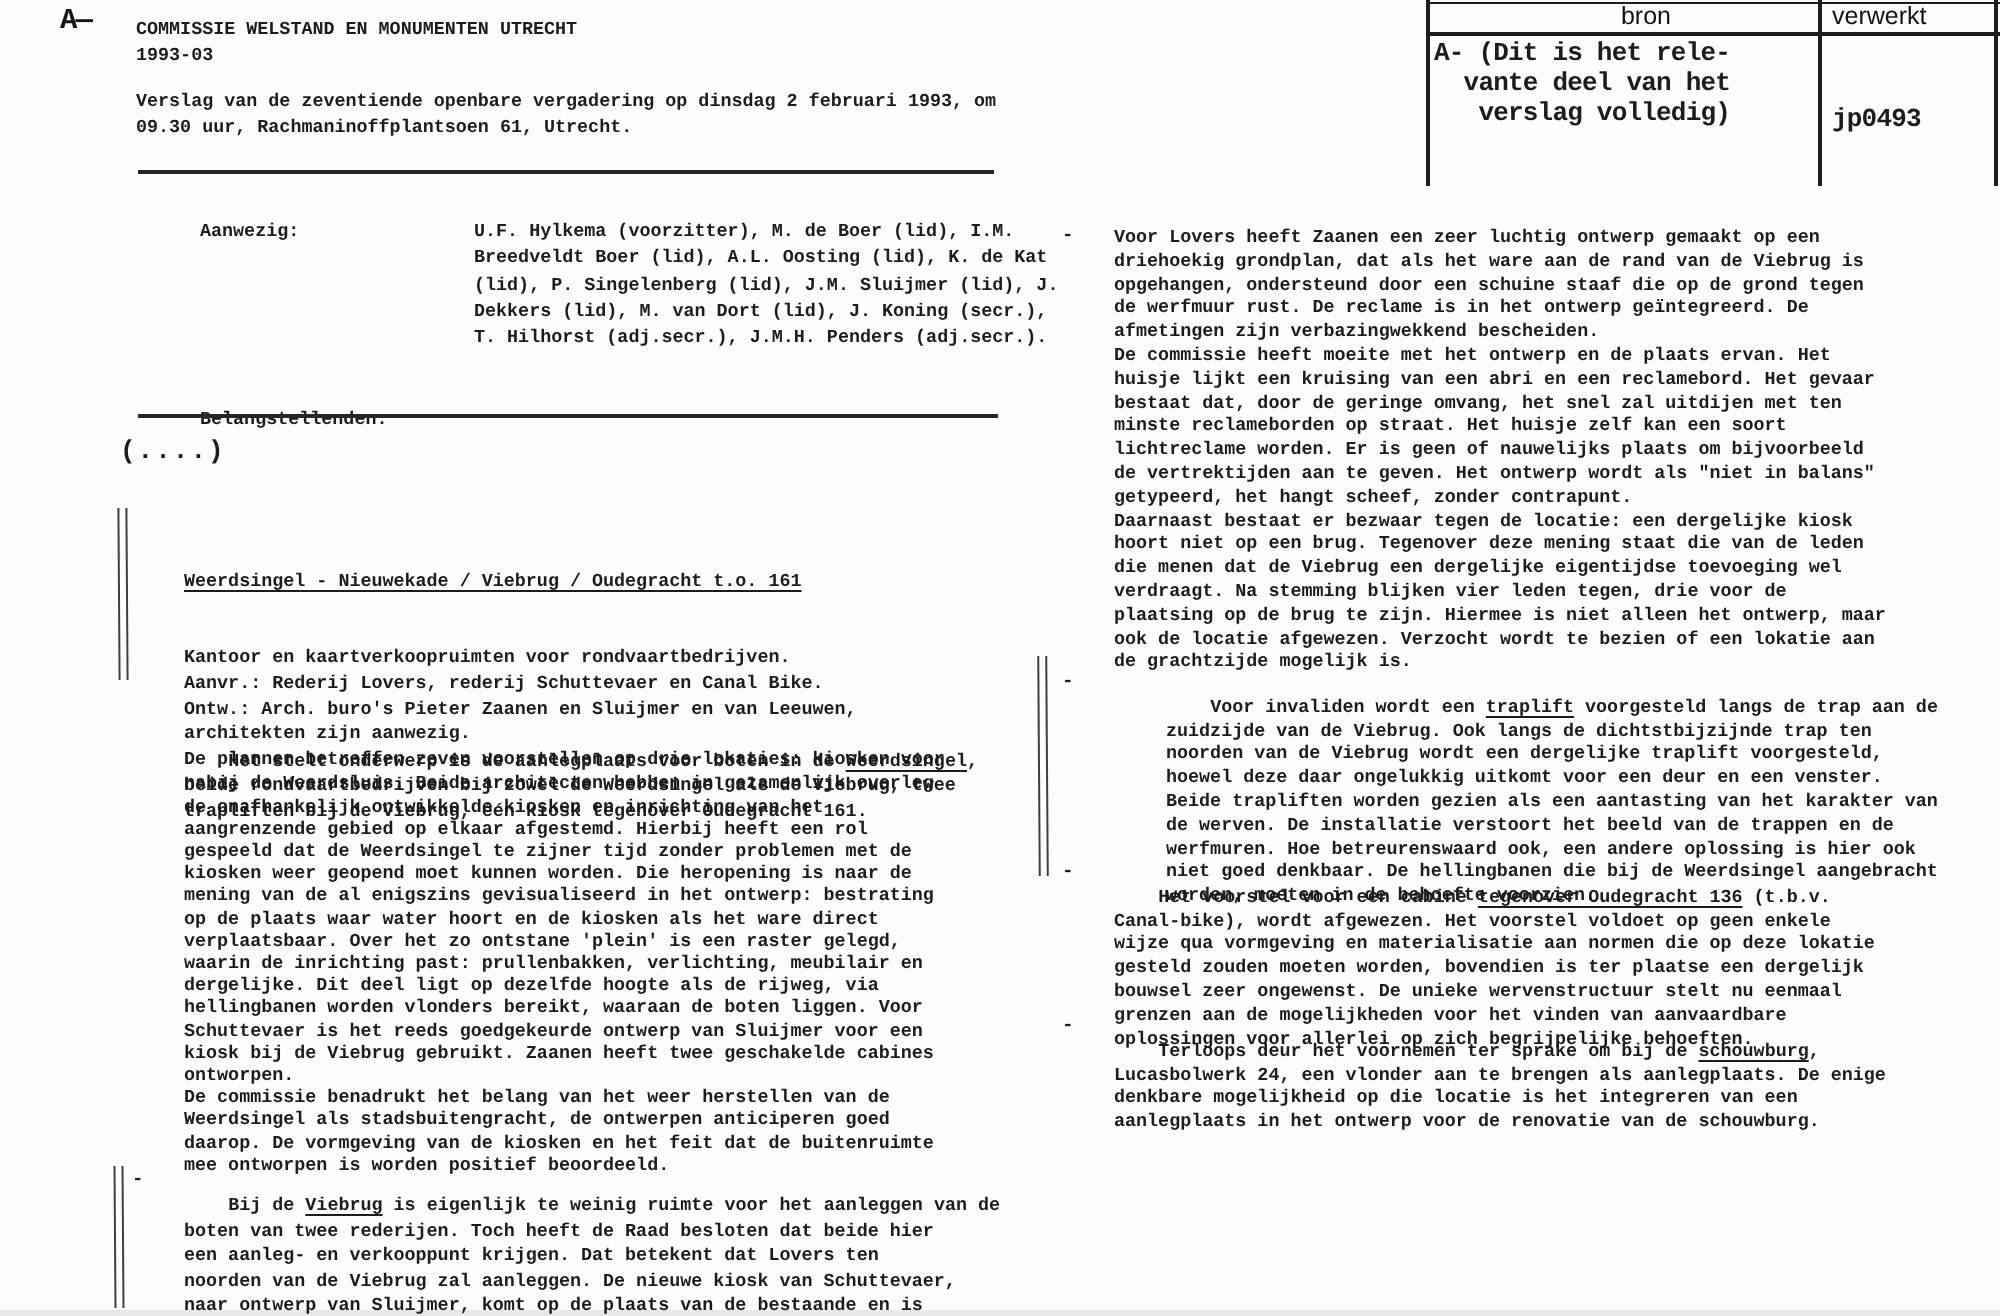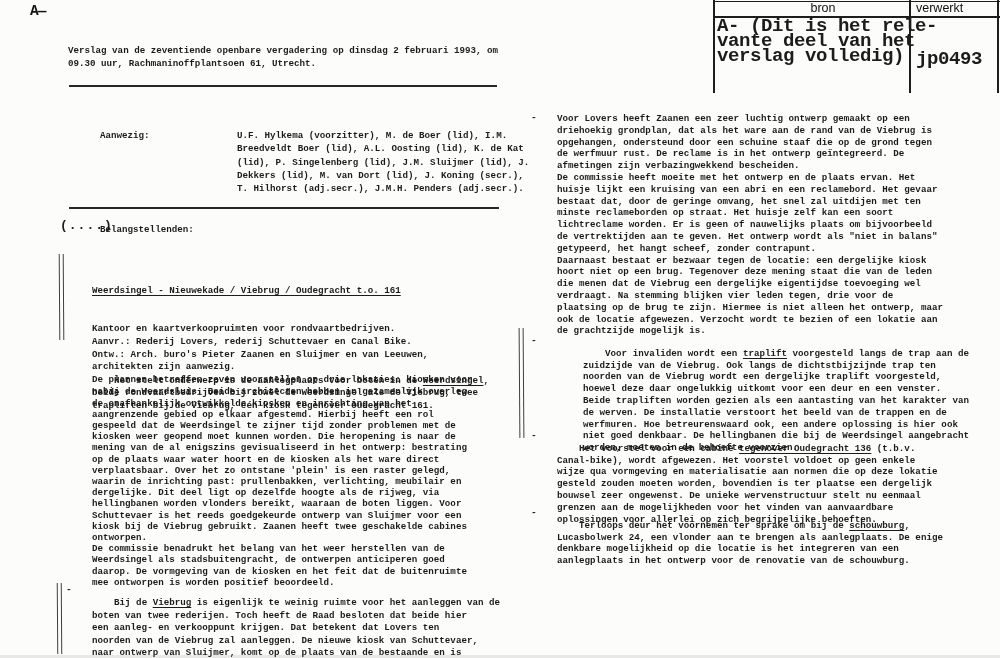--- a/index.html
+++ b/index.html
@@ -25,46 +25,48 @@
   .rule{position:absolute;height:1.6px;background:#262624;}
   
   .pencil{
     position:absolute;width:3px;
     border-left:1.4px solid #3f3f3d;
     border-right:1.4px solid #3f3f3d;
     transform:rotate(-0.4deg);
   }
   .dash{position:absolute;font-size:9.6px;}
   
-  .attendees{position:absolute;left:100px;top:102px;}
+  .attendees{position:absolute;left:100px;top:82px;}
   .arow{display:flex;align-items:flex-start;}
   .alabel{display:inline-block;width:137px;white-space:pre;}
   .aval{white-space:pre;}
   
   .stamp{position:absolute;left:713px;top:0;width:287px;height:94px;}
   .stamp .vline{position:absolute;top:0;width:1.6px;height:93px;background:#1d1d1b;}
   .stamp .topline{position:absolute;left:0;top:0.5px;width:287px;height:1.4px;background:#1d1d1b;}
   .stamp .headline{position:absolute;left:0;top:15.5px;width:287px;height:2.2px;background:#1d1d1b;}
   .stamp .hdr{
     position:absolute;top:1px;
     font-family:"Liberation Sans", sans-serif;
     font-size:12.5px;color:#111;font-weight:400;
   }
-  .stamp-cell{position:absolute;white-space:pre;font-size:19px;line-height:15px;letter-spacing:-0.4px;}
+  .stamp-cell{position:absolute;white-space:pre;font-size:13px;line-height:15px;letter-spacing:-0.4px;text-align:right;}
   .amark{position:absolute;left:30px;top:3px;font-size:14.5px;letter-spacing:-1px;color:#141412;}
   .omission{position:absolute;left:60px;top:218px;font-size:13px;letter-spacing:1px;}
   .bottom-smudge{position:absolute;left:0;top:655px;width:1000px;height:3px;background:rgba(60,60,58,0.10);}
 </style>
 </head>
 <body>
 
 <div class="page mono">
 
   <span class="amark mono">A—</span>
 
+  <div class="t lh134 mono" style="left:68px;top:8px;">COMMISSIE WELSTAND EN MONUMENTEN UTRECHT
+1993-03</div>
 
   <div class="t lh134 mono" style="left:68px;top:44px;">Verslag van de zeventiende openbare vergadering op dinsdag 2 februari 1993, om
 09.30 uur, Rachmaninoffplantsoen 61, Utrecht.</div>
 
   <div class="stamp">
     <div class="topline"></div>
     <div class="vline" style="left:0;"></div>
     <div class="vline" style="left:196px;"></div>
     <div class="vline" style="left:284px;"></div>
     <div class="headline"></div>

